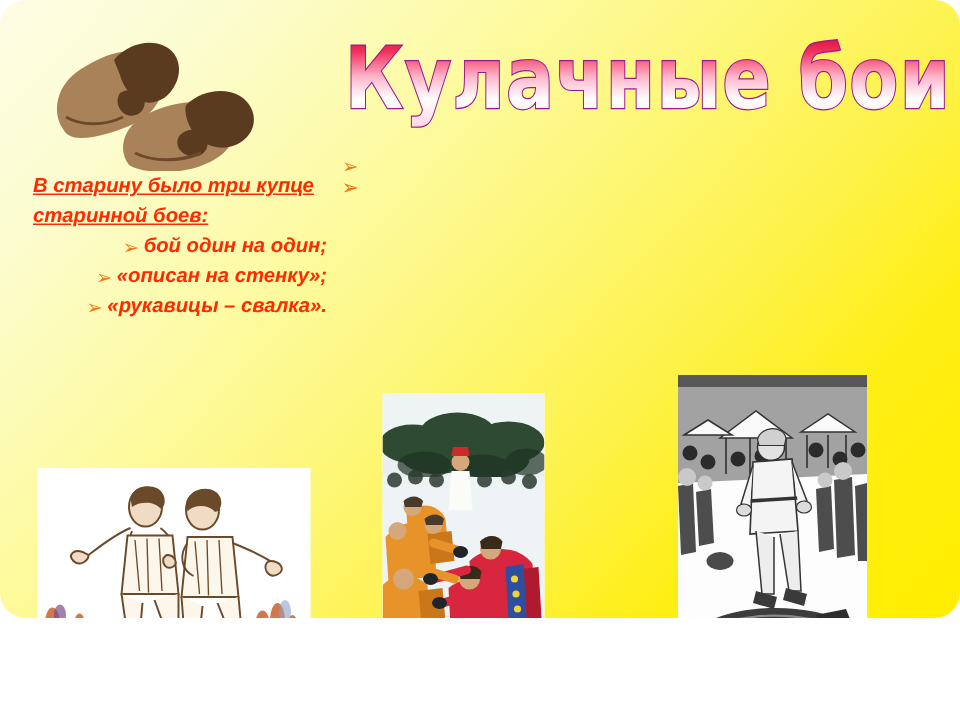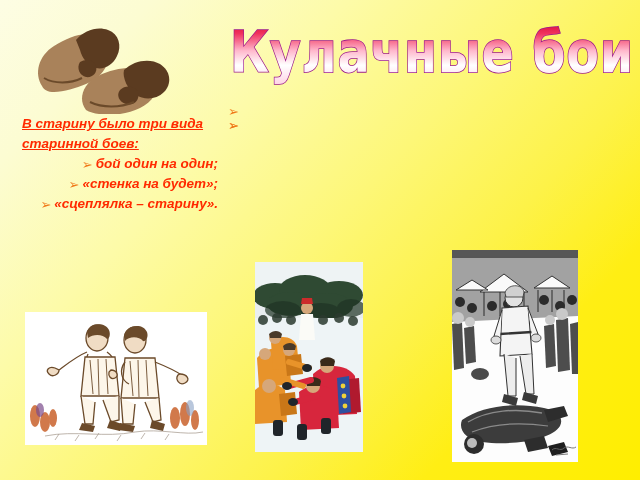--- a/index.html
+++ b/index.html
@@ -10,30 +10,31 @@
   body {
     width: 640px;
     height: 480px;
     overflow: hidden;
     font-family: "Liberation Sans", sans-serif;
   }
 
   #slide {
     position: relative;
     width: 640px;
-    height: 480px;
+    height: 412px;
     background: linear-gradient(133deg,
         #fdfde4 0%,
         #fcfcd2 14%,
         #fdfba8 32%,
         #fdf777 50%,
         #fdf248 66%,
         #ffee14 80%,
         #ffee00 100%);
     overflow: hidden;
+    border-radius: 17px;
   }
 
   
   #title-wrap {
     position: absolute;
     left: 228px;
     top: 14px;
     width: 412px;
     height: 76px;
   }
@@ -179,31 +180,31 @@
             <stop offset="70%" stop-color="#FFFFFF"></stop>
             <stop offset="100%" stop-color="#FFD3E4"></stop>
           </linearGradient>
         </defs>
         <text id="wa-text" x="2" y="58" font-family="DejaVu Sans, sans-serif" font-size="57" font-weight="bold" letter-spacing="1" fill="url(#wa-grad)" stroke="#9B1A8C" stroke-width="1.6" paint-order="stroke fill" textLength="404" lengthAdjust="spacingAndGlyphs">Кулачные бои</text>
       </svg>
     </div>
   </div>
 
   <div class="txtblock" id="left-text">
-    <div class="lead">В старину было три вида </div>
+    <div class="lead">В старину было три купце </div>
     <div class="lead">старинной боев:</div>
 
     <div class="li">
       <span class="arrow">➢</span><span>бой один на один;</span>
     </div>
     <div class="li">
-      <span class="arrow">➢</span><span>«стенка на будет»;</span>
-    </div>
-    <div class="li">
-      <span class="arrow">➢</span><span>«сцеплялка – старину».</span>
+      <span class="arrow">➢</span><span>«описан на стенку»;</span>
+    </div>
+    <div class="li">
+      <span class="arrow">➢</span><span>«рукавицы – свалка».</span>
     </div>
   </div>
 
   <div class="txtblock" id="right-text">
     <div class="li">
       <span class="arrow">➢</span>
     </div>
     <div class="li">
       <span class="arrow">➢</span>
     </div>

